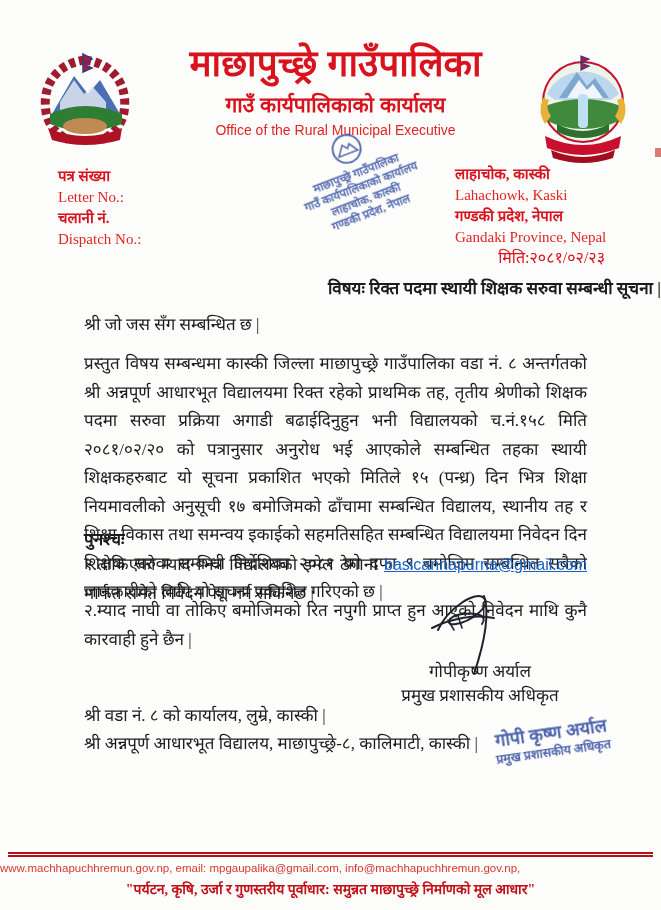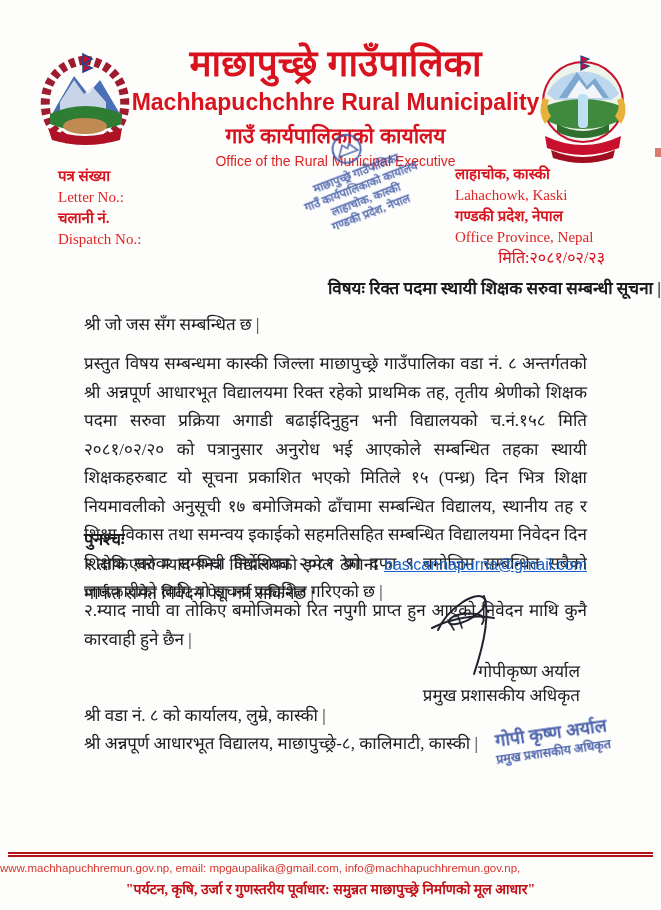--- a/index.html
+++ b/index.html
@@ -40,21 +40,21 @@
   .bodytext{
     position:absolute;left:84px;top:350px;width:503px;
     font-size:17px;line-height:28.5px;text-align:justify;
   }
   .ps-head{position:absolute;left:84px;top:527px;font-size:17px;font-weight:bold;}
   .ps1{position:absolute;left:84px;top:551px;width:503px;font-size:17px;line-height:28.5px;text-align:justify;}
   .ps1 a{color:#1a62c8;text-decoration:underline;font-family:"Liberation Sans","DejaVu Sans",sans-serif;font-size:16px;}
   .ps2{position:absolute;left:84px;top:597px;width:503px;font-size:17px;line-height:28.5px;text-align:justify;}
   
   .sig-scribble{position:absolute;left:418px;top:588px;}
-  .sig-block{position:absolute;left:380px;top:660px;width:200px;text-align:right;font-size:17px;line-height:24px;}
+  .sig-block{position:absolute;left:380px;top:660px;width:200px;text-align:center;font-size:17px;line-height:24px;}
   
   .ccblock{position:absolute;left:84px;top:702px;font-size:17px;line-height:27.5px;}
   
   .name-stamp{
     position:absolute;left:452px;top:722px;width:200px;
     transform:rotate(-8deg);
     color:#3a53a4;text-align:center;opacity:.9;filter:blur(.3px);
   }
   .name-stamp .l1{font-size:18px;font-weight:bold;line-height:22px;}
   .name-stamp .l2{font-size:12.5px;font-weight:bold;line-height:16px;}
@@ -94,37 +94,36 @@
       <path d="M6 44 Q 0 58 8 70 L 14 62 Q 8 54 12 46 Z" fill="#e8b23a"></path>
       <path d="M86 44 Q 92 58 84 70 L 78 62 Q 84 54 80 46 Z" fill="#e8b23a"></path>
       <path d="M8 82 Q 46 100 84 82 L 82 94 Q 46 108 10 94 Z" fill="#c8102e"></path>
       <path d="M14 96 Q 46 110 78 96 L 76 104 Q 46 114 16 104 Z" fill="#a00e20"></path>
       <polygon points="44,2 44,16 52,12 44,9 52,5" fill="#c8102e" stroke="#27408b" stroke-width="1.2"></polygon>
     </svg>
   </div>
 
   <div class="hdr">
     <div class="hdr-title-np">माछापुच्छ्रे गाउँपालिका</div>
-    <div class="hdr-title-en">Machhapuchchhre Rural Municipality</div>
     <div class="hdr-sub-np">गाउँ कार्यपालिकाको कार्यालय</div>
     <div class="hdr-sub-en">Office of the Rural Municipal Executive</div>
   </div>
 
   <div class="refblock">
     <div class="np">पत्र संख्या</div>
     <div>Letter No.:</div>
     <div class="np">चलानी नं.</div>
     <div>Dispatch No.:</div>
   </div>
 
   <div class="addrblock">
     <div class="np">लाहाचोक, कास्की</div>
     <div>Lahachowk, Kaski</div>
     <div class="np">गण्डकी प्रदेश, नेपाल</div>
-    <div>Office Province, Nepal</div>
+    <div>Gandaki Province, Nepal</div>
   </div>
 
   <div class="dateline">मिति:२०८१/०२/२३</div>
 
   <div class="round-stamp">
     <svg width="40" height="34" viewBox="0 0 40 34" style="display:block;margin:0 auto 2px auto;">
       <circle cx="20" cy="17" r="14" fill="none" stroke="#3a53a4" stroke-width="2"></circle>
       <polygon points="10,22 17,12 21,17 24,13 30,22" fill="none" stroke="#3a53a4" stroke-width="1.6"></polygon>
     </svg>
     <div class="stamp-line">माछापुच्छ्रे गाउँपालिका</div>

